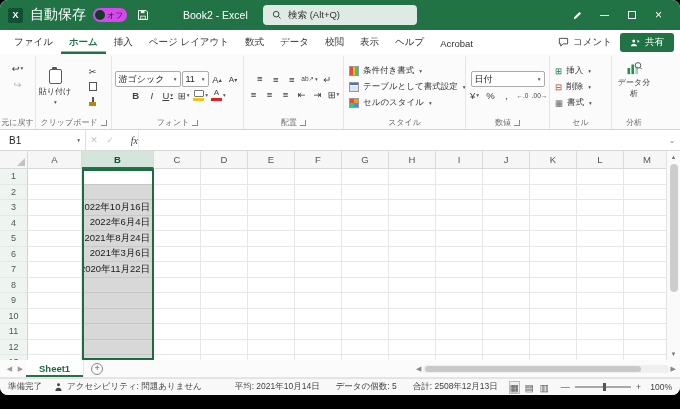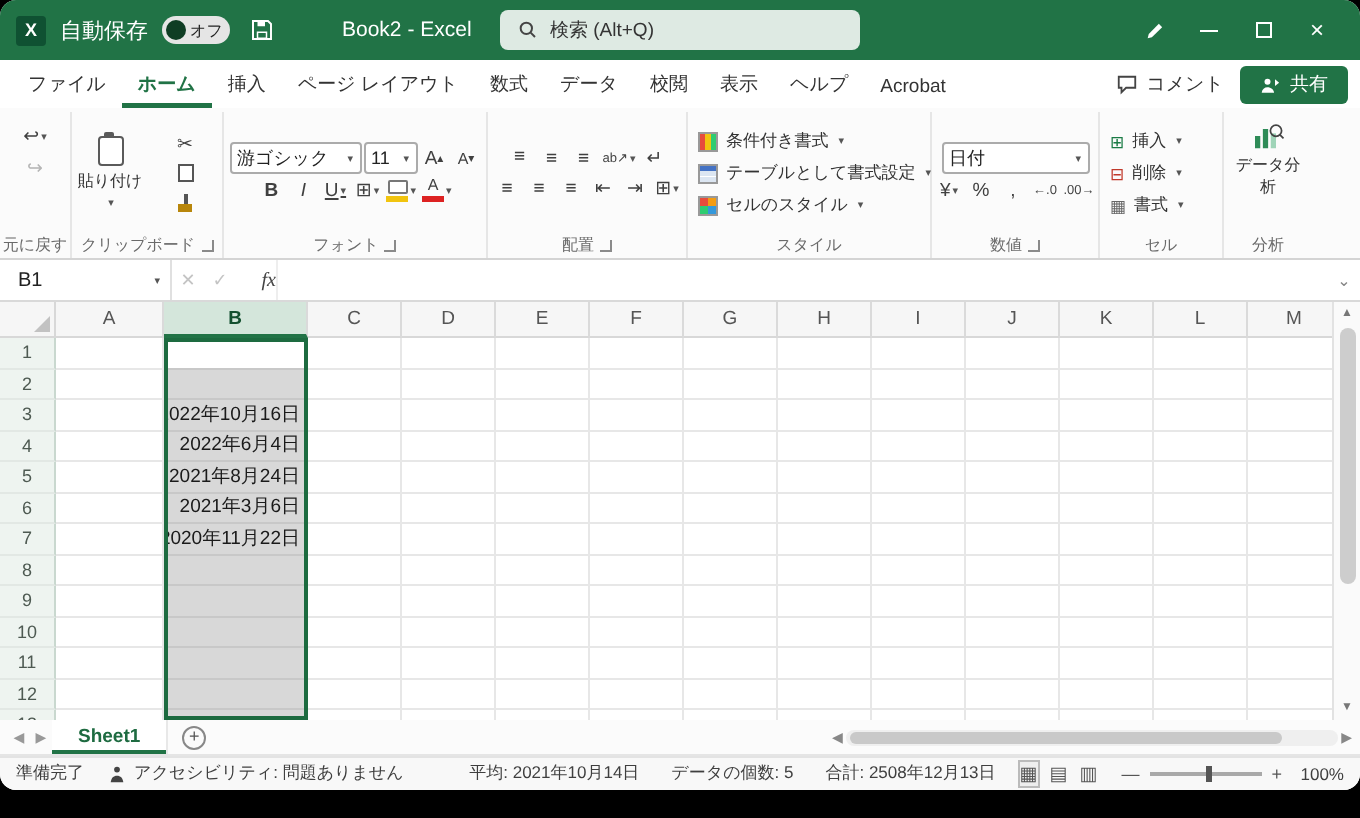--- a/index.html
+++ b/index.html
@@ -3,25 +3,25 @@
 <meta charset="utf-8">
 <style>
 *{margin:0;padding:0;box-sizing:border-box}
 html,body{width:680px;height:409px;overflow:hidden}
 body{background:#000;font-family:"Liberation Sans",sans-serif}
 .win{width:680px;height:395px;background:#fff;border-radius:8px;overflow:hidden;display:flex;flex-direction:column}
 
 
 .titlebar{height:30px;background:#217346;display:flex;align-items:center;color:#fff;padding:0 8px;gap:7px;position:relative;flex:none}
 .applogo{width:15px;height:15px;background:#0f5132;border-radius:2px;color:#fff;font-size:9px;font-weight:bold;display:flex;align-items:center;justify-content:center}
-.autosave{font-size:11px;white-space:nowrap}
-.toggle{width:34px;height:14px;background:#e5e5e5;border-radius:8px;display:flex;align-items:center;gap:2px;padding:0 2px;color:#222;font-size:8px;cursor:pointer}
+.autosave{font-size:14px;white-space:nowrap}
+.toggle{width:34px;height:14px;background:#d946ef;border-radius:8px;display:flex;align-items:center;gap:2px;padding:0 2px;color:#222;font-size:8px;cursor:pointer}
 .knob{width:10px;height:10px;border-radius:50%;background:#0f3d24;flex:none}
 .doc-title{font-size:10.5px;margin-left:24px;white-space:nowrap}
-.search{position:absolute;left:50%;transform:translateX(-50%);width:180px;height:20px;background:rgba(255,255,255,.85);border-radius:4px;display:flex;align-items:center;gap:6px;padding:0 9px;color:#333;font-size:9.5px}
+.search{position:absolute;left:50%;transform:translateX(-50%);width:154px;height:20px;background:rgba(255,255,255,.85);border-radius:4px;display:flex;align-items:center;gap:6px;padding:0 9px;color:#333;font-size:9.5px}
 .t-right{margin-left:auto;display:flex;align-items:center}
 .wbtn{width:27px;height:30px;display:flex;align-items:center;justify-content:center;color:#fff}
 .minbar{width:9px;border-top:1px solid #fff;display:block}
 .maxbox{width:8px;height:8px;border:1px solid #fff;display:block}
 .closex{font-size:12px;line-height:1}
 
 
 .tabsrow{height:24px;display:flex;align-items:flex-end;background:#fff;padding:0 6px;flex:none}
 .rtab{font-size:9.5px;color:#333;padding:4px 8px 5px;white-space:nowrap;cursor:pointer}
 .rtab.active{color:#217346;font-weight:bold;box-shadow:inset 0 -2.5px 0 #217346}

